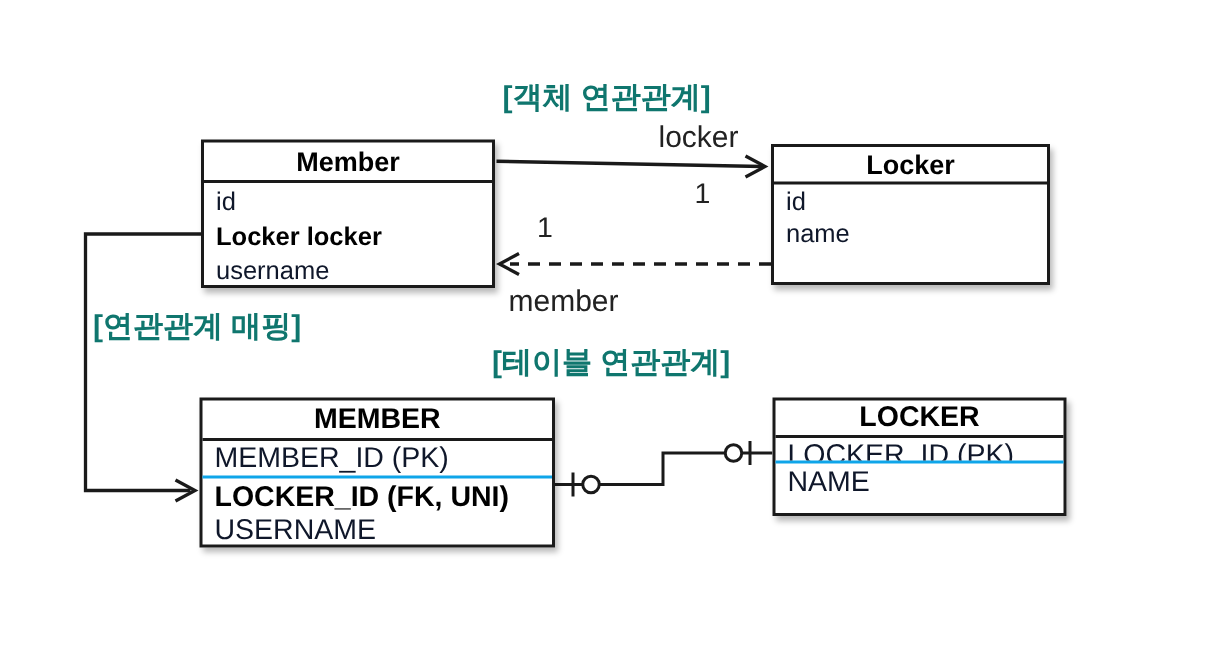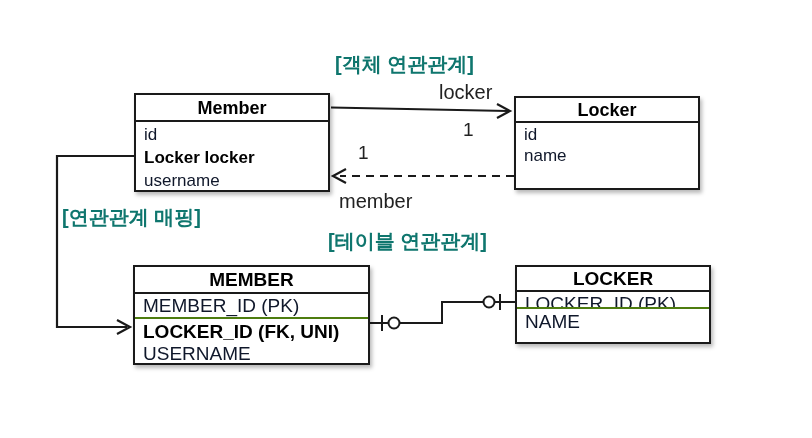--- a/index.html
+++ b/index.html
@@ -31,21 +31,21 @@
     overflow: hidden;
   }
   .row {
     box-sizing: border-box;
     padding-left: 8px;
     white-space: nowrap;
     overflow: hidden;
     color: #0f172a;
   }
   .row.bold { font-weight: bold; color: #000; }
-  .row.divided { border-bottom: 2px solid #4d7c0f; }
+  .row.divided { border-bottom: 2px solid #0ea5e9; }
 
   
   .member-class { left: 134px; top: 93px; width: 196px; height: 99px; }
   .member-class .box-header { height: 27px; line-height: 26px; font-size: 18px; }
   .member-class .row { height: 23px; line-height: 23px; font-size: 17px; }
   .member-class .fields { padding-top: 1px; }
 
   .locker-class { left: 514px; top: 96px; width: 186px; height: 94px; }
   .locker-class .box-header { height: 25px; line-height: 24px; font-size: 18px; }
   .locker-class .row { height: 21px; line-height: 21px; font-size: 17px; }

